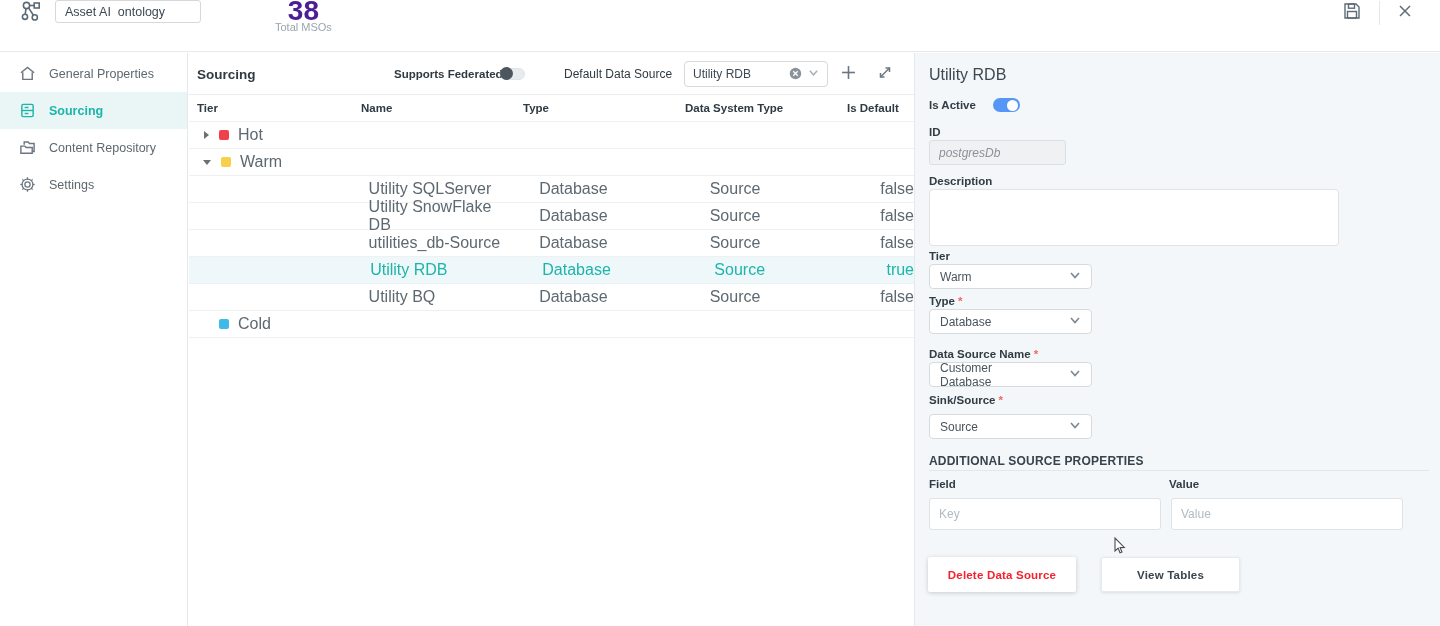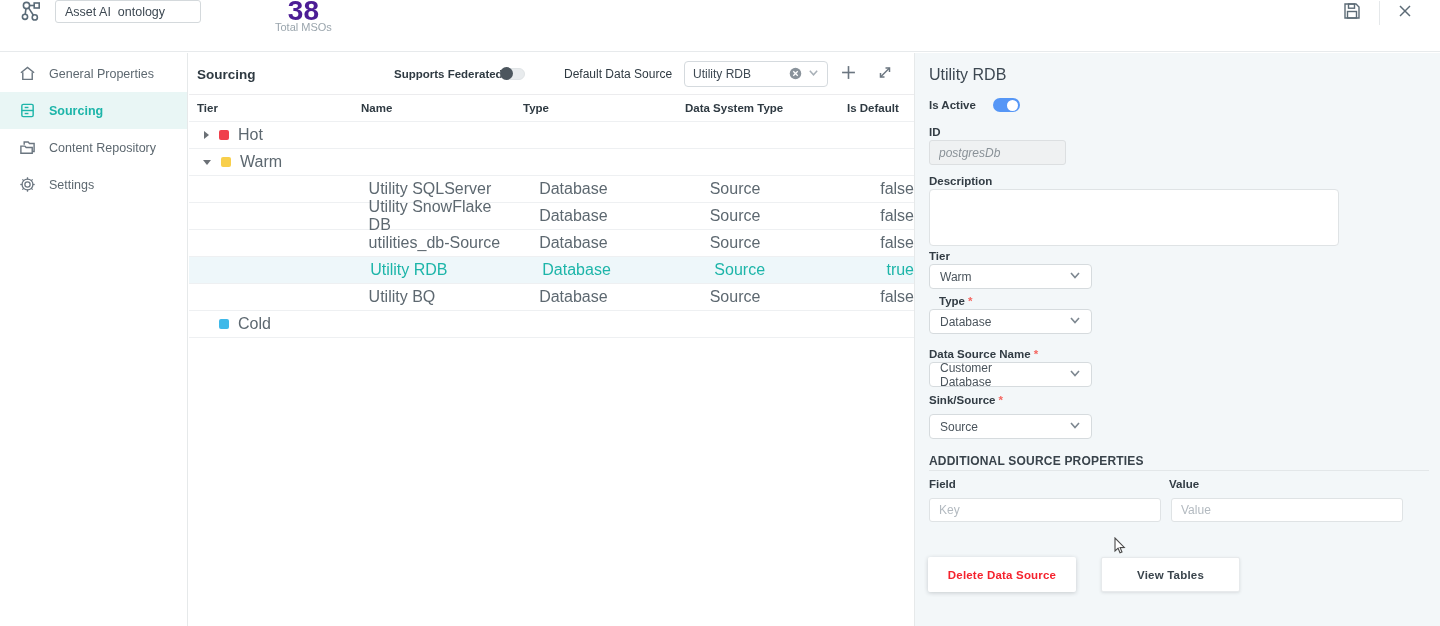--- a/index.html
+++ b/index.html
@@ -86,27 +86,27 @@
     border:1px solid #dcdfe1; border-radius:3px; font-style:italic; color:#8a9298;
     font-size:12px; padding:0 9px; font-family:"Liberation Sans", sans-serif; }
   .lab-desc { left:14px; top:122px; }
   .desc-ta { left:14px; top:136px; width:410px; height:57px; background:#fff;
     border:1px solid #dfe3e5; border-radius:4px; resize:none; outline:none;
     font-family:"Liberation Sans", sans-serif; font-size:12px; padding:6px 8px; color:#4a545c; }
   .fake-select { width:163px; height:25px; background:#fff; border:1px solid #d6dbde;
     border-radius:4px; display:flex; align-items:center; justify-content:space-between;
     padding:0 10px; font-size:12px; color:#4a545c; cursor:pointer; }
   .lab-tier { left:14px; top:197px; } .sel-tier { left:14px; top:211px; }
-  .lab-type { left:24px; top:242px; } .sel-type { left:14px; top:256px; }
+  .lab-type { left:14px; top:242px; } .sel-type { left:14px; top:256px; }
   .lab-dsn { left:14px; top:295px; } .sel-dsn { left:14px; top:309px;gap:44px; }
   .lab-sink { left:14px; top:341px; } .sel-sink { left:14px; top:361px; }
   .add-header { left:14px; top:401px; font-size:12px; font-weight:bold; color:#39434b; letter-spacing:.2px; }
   .d-hr { left:14px; top:417px; width:500px; height:1px; background:#e3e7e9; }
   .lab-field { left:14px; top:425px; } .lab-value { left:254px; top:425px; }
-  .kv-input { height:24px; background:#fff; border:1px solid #dfe3e5; border-radius:3px;
+  .kv-input { height:32px; background:#fff; border:1px solid #dfe3e5; border-radius:3px;
     font-size:12px; padding:6px 9px; color:#4a545c; outline:none;
     font-family:"Liberation Sans", sans-serif; }
   .kv-input::placeholder { color:#b3bac0; }
   .key-input { left:14px; top:445px; width:232px; }
   .value-input { left:256px; top:445px; width:232px; }
   .panel-btn { height:35px; background:#fff; border:none; border-radius:2px;
     box-shadow:0 1px 4px rgba(40,50,60,.22); font-size:11.5px; font-weight:bold;
     cursor:pointer; font-family:"Liberation Sans", sans-serif; letter-spacing:.2px; }
   .delete-btn { left:13px; top:504px; width:148px; color:#f5222d; }
   .view-btn { left:186px; top:504px; width:139px; color:#3a444c; border:1px solid #e7eaec;

